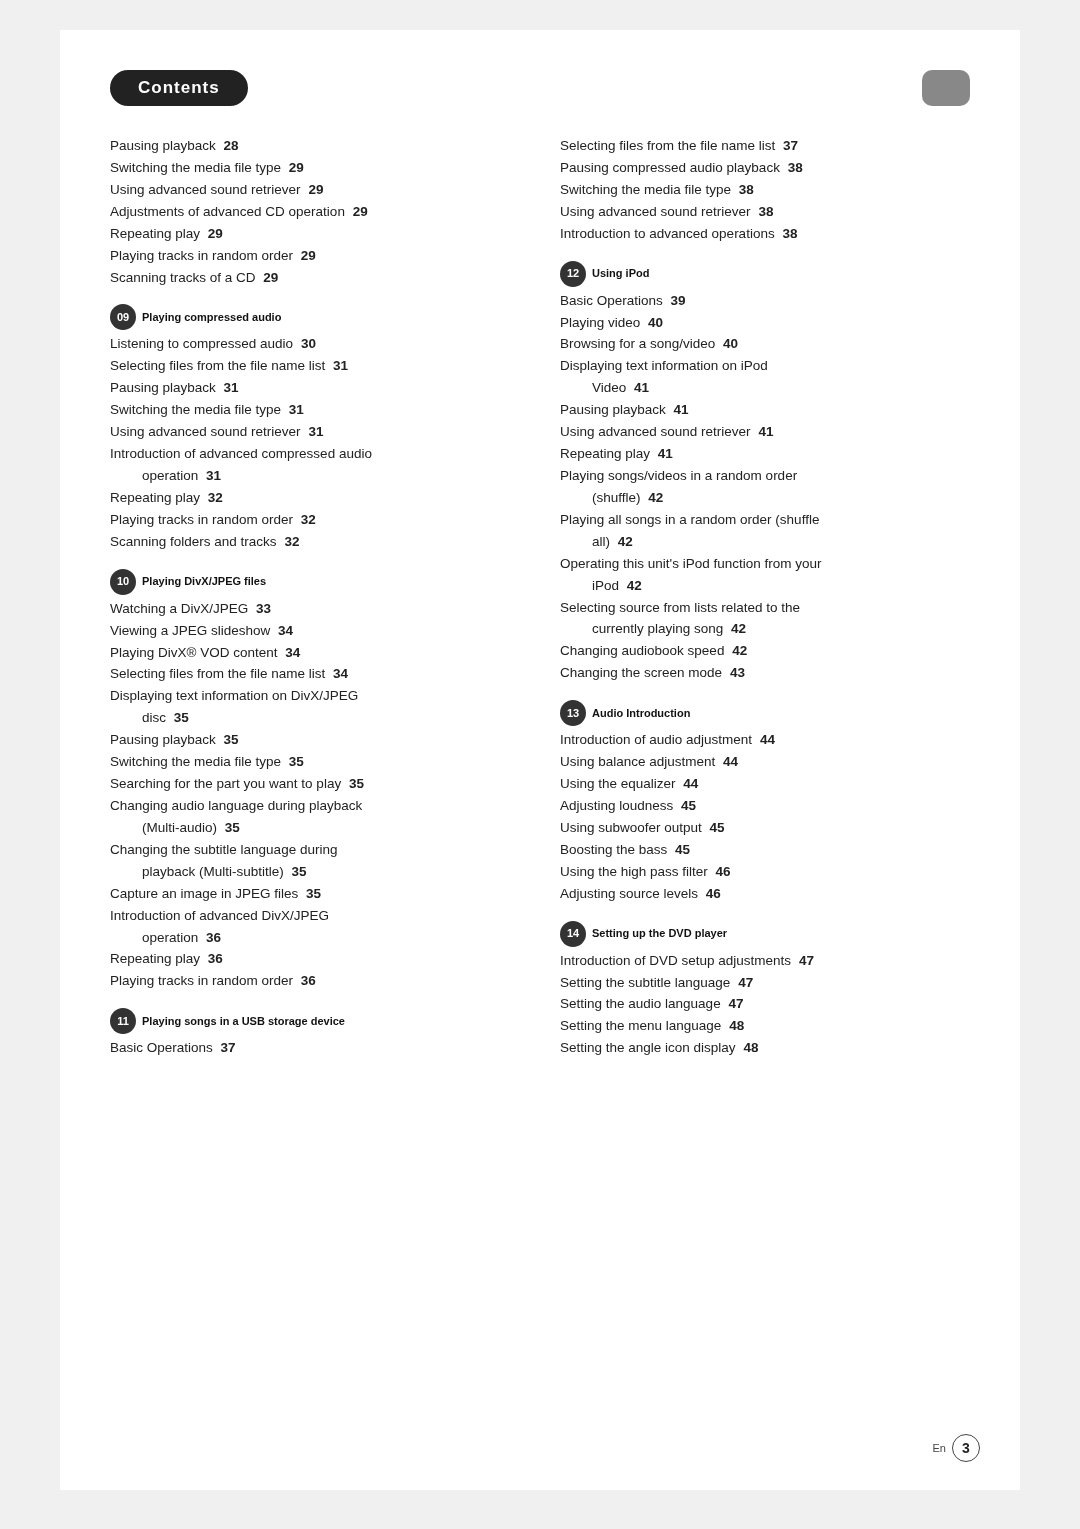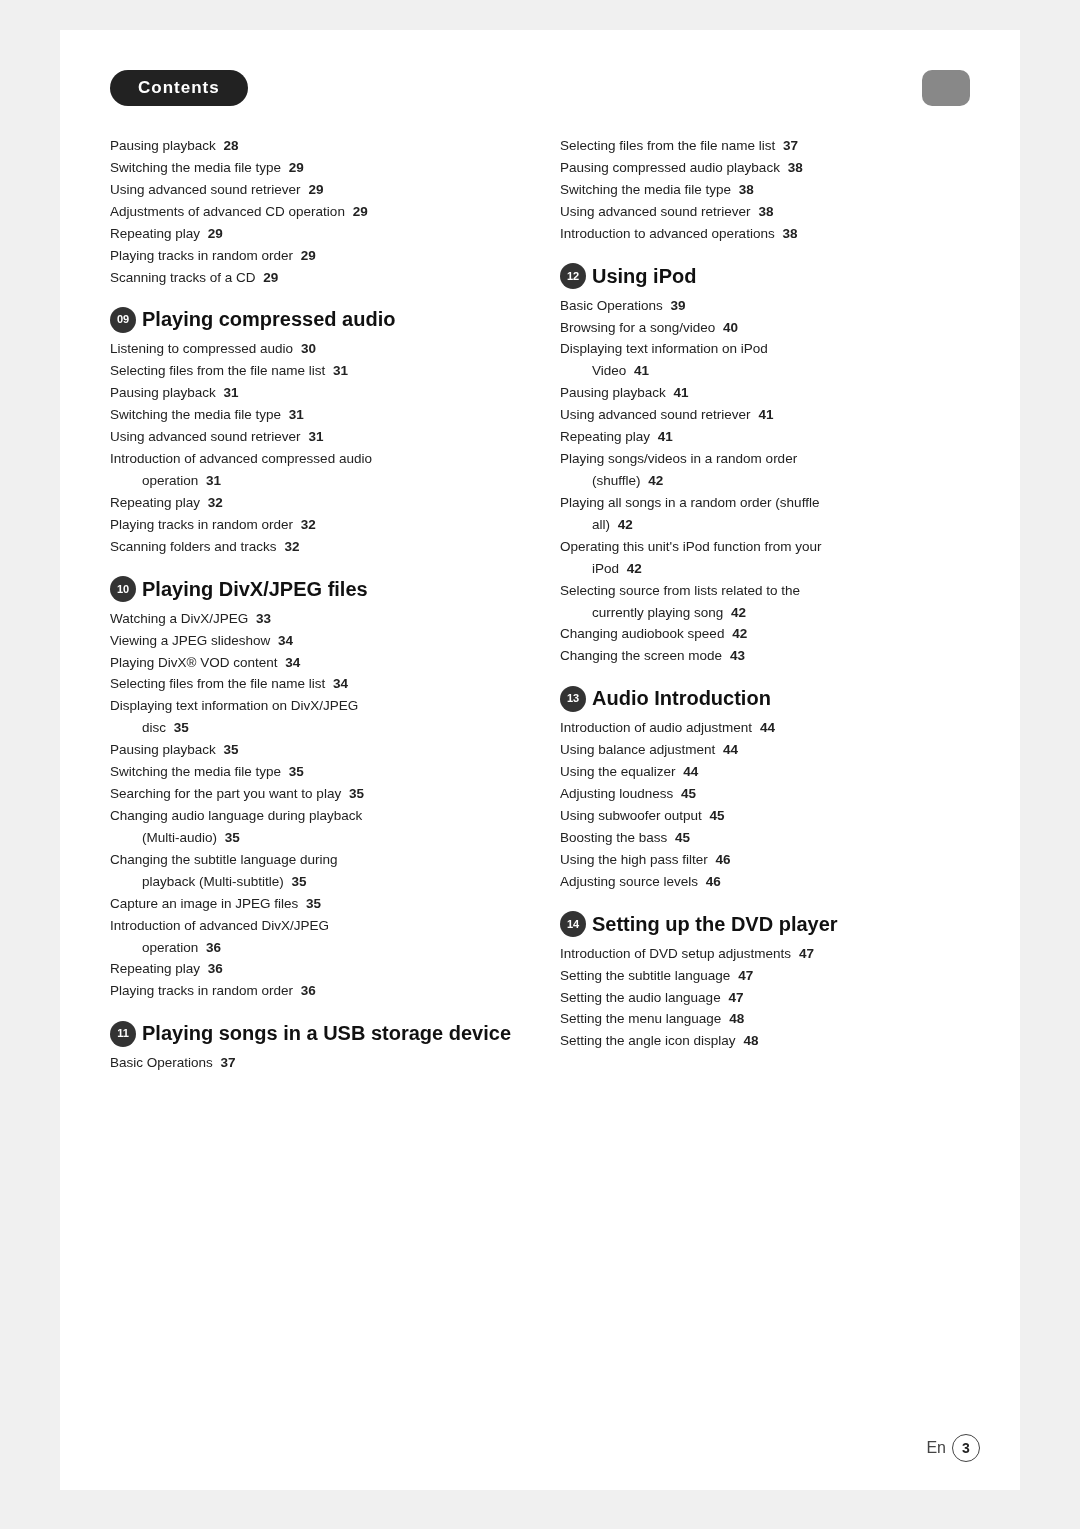--- a/index.html
+++ b/index.html
@@ -71,21 +71,21 @@
       height: 26px;
       background: #333;
       color: #fff;
       font-size: 11px;
       font-weight: bold;
       border-radius: 50%;
       margin-right: 6px;
       flex-shrink: 0;
     }
     .section-title {
-      font-size: 20px;
+      font-size: 11px;
       font-weight: bold;
       color: #111;
     }
     .indent2 { padding-left: 32px; }
 
     .toc-block {
       margin-bottom: 1px;
     }
 
     
@@ -93,21 +93,21 @@
       position: absolute;
       bottom: 28px;
       right: 40px;
       display: flex;
       align-items: center;
       gap: 6px;
       font-size: 13px;
       color: #555;
     }
     .page-indicator .lang {
-      font-size: 16px;
+      font-size: 11px;
       color: #444;
     }
     .page-indicator .num-box {
       display: inline-flex;
       align-items: center;
       justify-content: center;
       border: 1.5px solid #444;
       border-radius: 50%;
       width: 28px;
       height: 28px;
@@ -326,20 +326,24 @@
           <div class="section-header">
       <span class="section-num">12</span>
       <span class="section-title">Using iPod</span>
     </div>
           <div class="section-entries">
             <div class="toc-block">
         <span>Basic Operations</span>
         <strong style="margin-left:4px;">39</strong>
       </div>
             <div class="toc-block">
+        <span>Playing video</span>
+        <strong style="margin-left:4px;">40</strong>
+      </div>
+            <div class="toc-block">
         <span>Browsing for a song/video</span>
         <strong style="margin-left:4px;">40</strong>
       </div>
             <div class="toc-block">
         <span>Displaying text information on iPod</span>
       </div>
       <div class="toc-block indent2">
         <span>Video</span>
         <strong style="margin-left:4px;">41</strong>
       </div>

